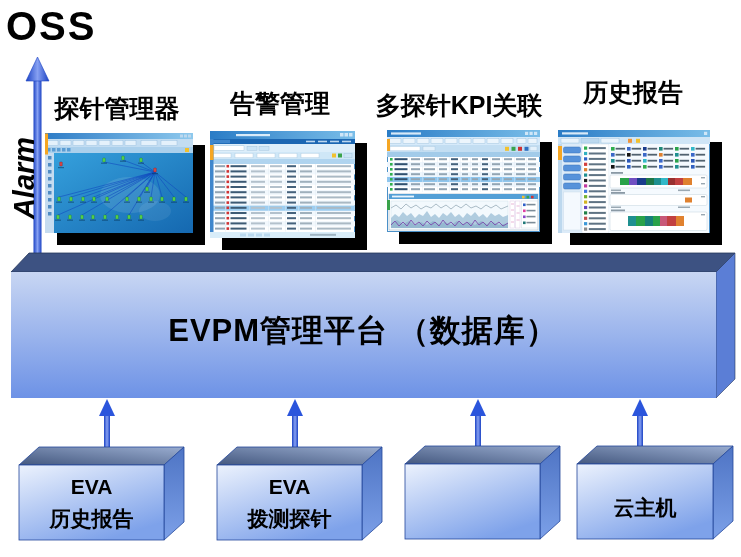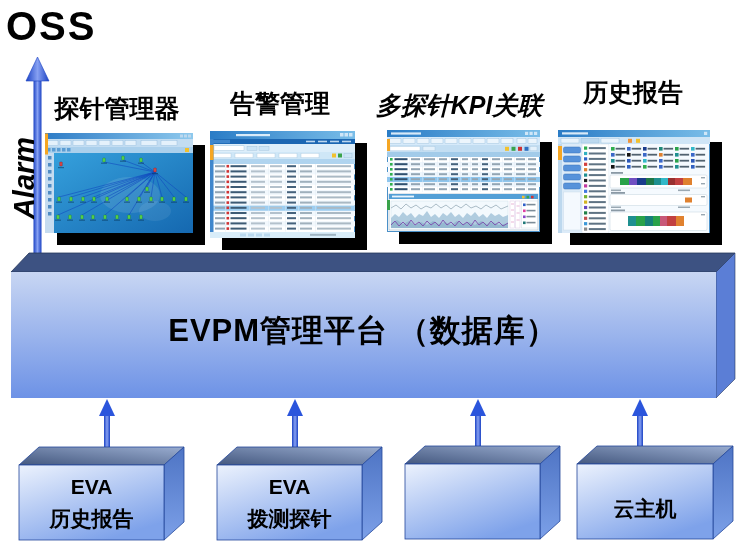--- a/index.html
+++ b/index.html
@@ -6,40 +6,40 @@
   #stage{position:relative;width:741px;height:557px;background:#ffffff;overflow:hidden;
          font-family:"Liberation Sans","DejaVu Sans",sans-serif;color:#000;}
   .abs{position:absolute;}
   #bg-shapes{position:absolute;left:0;top:0;width:741px;height:557px;}
   .oss{left:6px;top:4px;font-size:40px;font-weight:800;letter-spacing:2px;}
   .alarm{left:-26px;top:162px;width:100px;height:32px;text-align:center;
          font-size:29px;font-weight:800;font-style:italic;transform:rotate(-90deg);}
   .mod-label{font-size:25px;font-weight:700;text-align:center;white-space:nowrap;}
   #mod-label-0{left:37px;top:92px;width:160px;}
   #mod-label-1{left:200px;top:87px;width:160px;}
-  #mod-label-2{left:366px;top:89px;width:186px;font-style:italic;}
+  #mod-label-2{left:366px;top:89px;width:186px;}
   #mod-label-3{left:553px;top:76px;width:160px;}
   .thumb-shadow{background:#000;}
   #shadow-0{left:57px;top:145px;width:148px;height:100px;}
   #shadow-1{left:222px;top:143px;width:145px;height:107px;}
   #shadow-2{left:399px;top:142px;width:153px;height:102px;}
   #shadow-3{left:570px;top:142px;width:152px;height:103px;}
   #win-0{left:45px;top:133px;}
   #win-1{left:210px;top:131px;}
   #win-2{left:387px;top:130px;}
   #win-3{left:558px;top:130px;}
   .platform-label{left:11px;top:272px;width:704px;height:126px;display:flex;
         align-items:center;justify-content:center;padding-bottom:9px;box-sizing:border-box;
         font-size:31px;font-weight:800;letter-spacing:1px;white-space:nowrap;}
   .box-label{display:flex;flex-direction:column;align-items:center;justify-content:center;
         font-size:21px;font-weight:800;line-height:1.5;text-align:left;box-sizing:border-box;}
   #box-label-0{left:19px;top:465px;width:145px;height:75px;}
   #box-label-1{left:217px;top:465px;width:145px;height:75px;}
   #box-label-2{left:405px;top:464px;width:135px;height:75px;}
-  #box-label-3{left:577px;top:464px;width:136px;height:90px;}
+  #box-label-3{left:577px;top:464px;width:136px;height:90px;font-family:Liberation Serif, serif;}
 </style>
 </head>
 <body>
 
 <div id="stage">
 
   <svg id="bg-shapes" viewBox="0 0 741 557">
     <defs>
       <linearGradient id="agrad" x1="0" y1="0" x2="1" y2="0">
         <stop offset="0" stop-color="#1c43c4"></stop>

